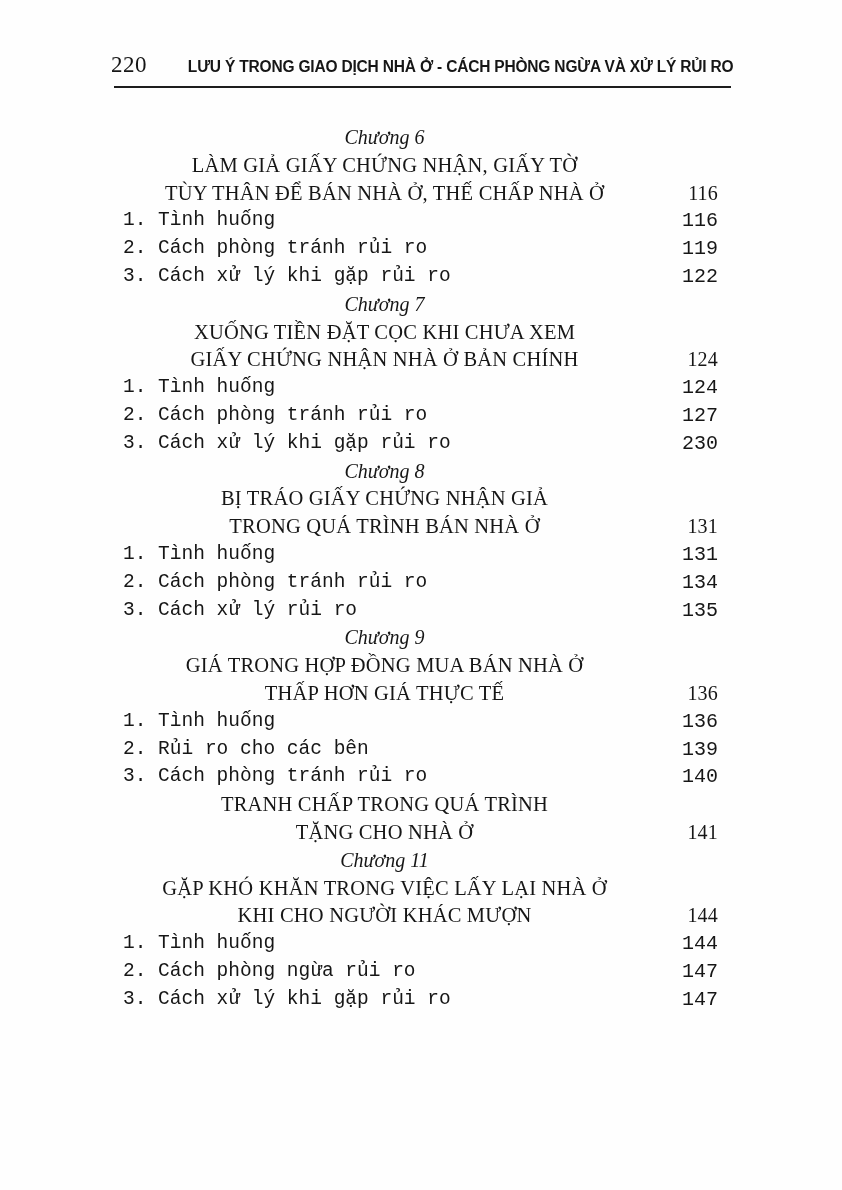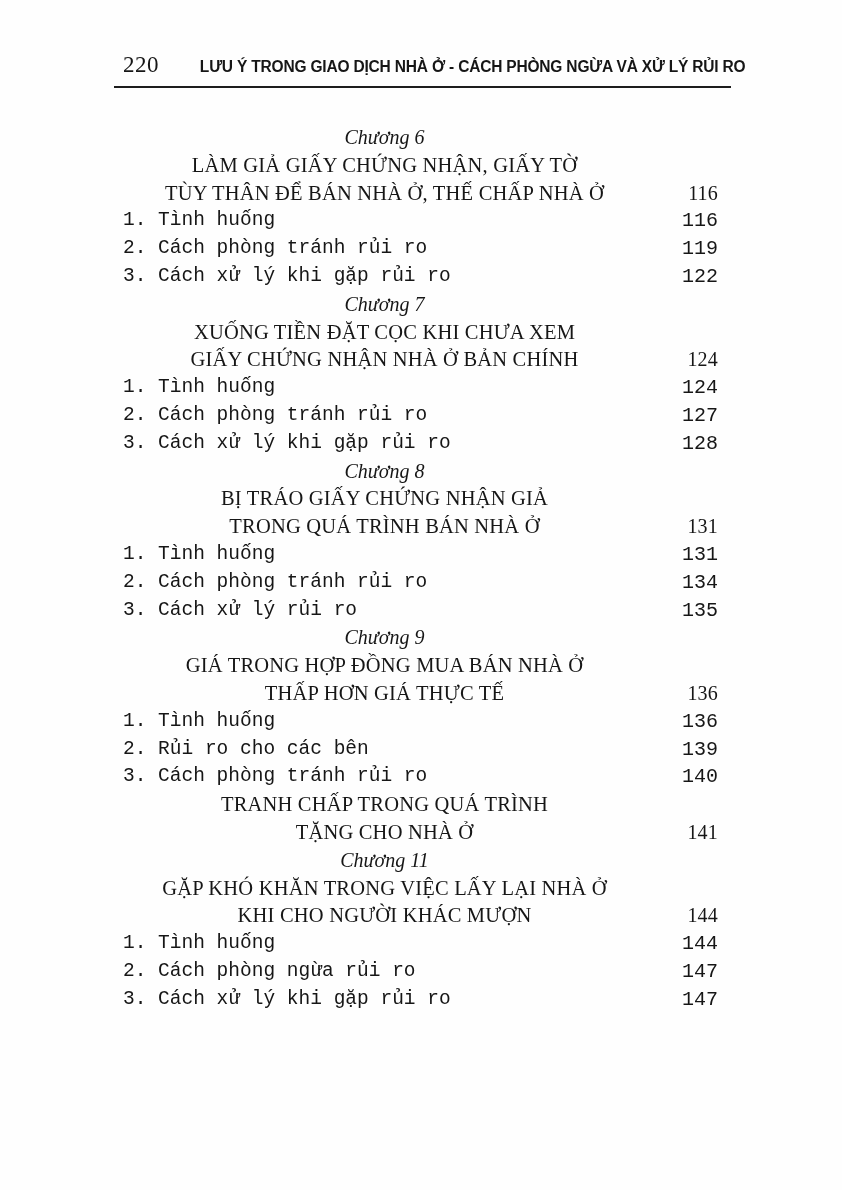--- a/index.html
+++ b/index.html
@@ -12,21 +12,21 @@
   }
   .page {
     position: relative;
     width: 842px; height: 1190px;
     background: #fefefe;
   }
 
   
   .header {
     position: absolute;
-    top: 52px; left: 123px; width: 608px;
+    top: 52px; left: 111px; width: 608px;
     display: flex; justify-content: space-between; align-items: baseline; gap: 24px;
   }
   .page-num {
     font-size: 23px;
     letter-spacing: 0.5px;
   }
   .running {
     font-family: "Liberation Sans", "DejaVu Sans", sans-serif;
     font-weight: 700;
     font-size: 16px;
@@ -118,21 +118,21 @@
         <div class="row item">
           <span>1. Tình huống</span>
           <span class="pg">124</span>
         </div>
         <div class="row item">
           <span>2. Cách phòng tránh rủi ro</span>
           <span class="pg">127</span>
         </div>
         <div class="row item">
           <span>3. Cách xử lý khi gặp rủi ro</span>
-          <span class="pg">128</span>
+          <span class="pg">230</span>
         </div>
       </div>
       <div class="chapter">
         <div class="row center ch-label">Chương 8</div>
         <div class="row center ch-title"><span>BỊ TRÁO GIẤY CHỨNG NHẬN GIẢ</span></div>
         <div class="row center ch-title"><span>TRONG QUÁ TRÌNH BÁN NHÀ Ở</span><span class="pg-abs">131</span></div>
         <div class="row item">
           <span>1. Tình huống</span>
           <span class="pg">131</span>
         </div>

